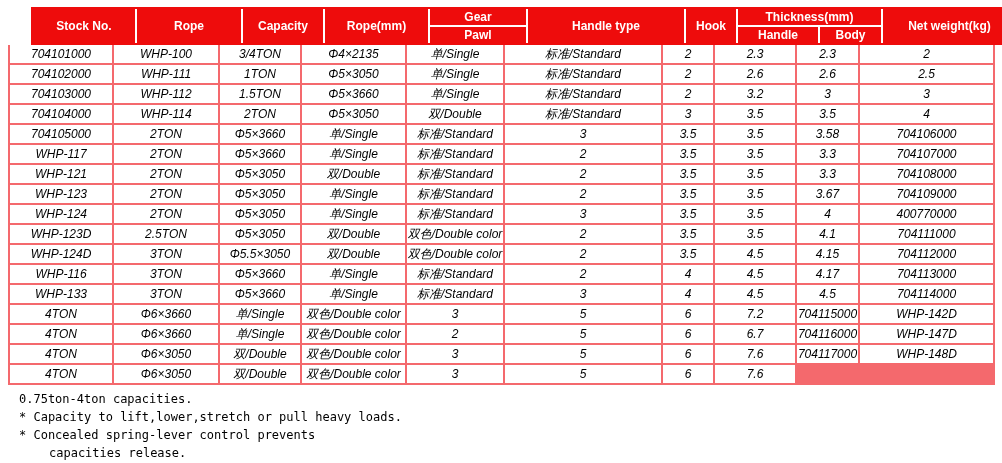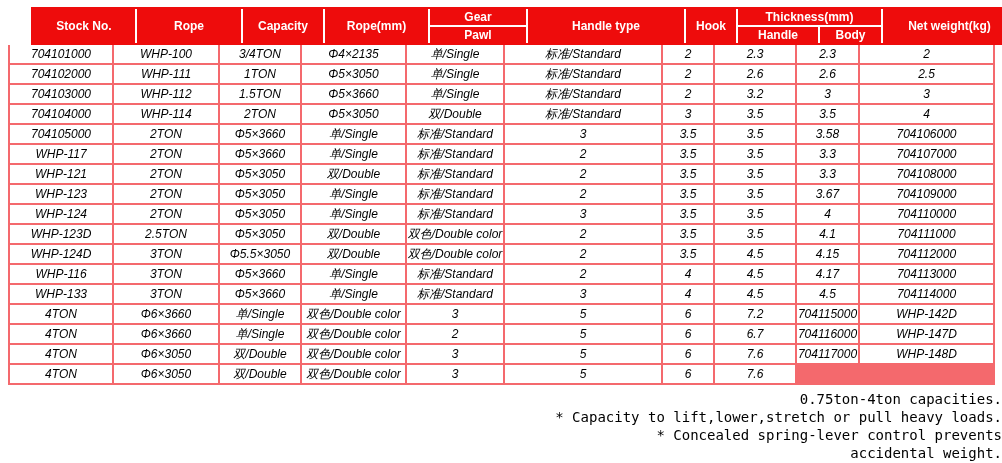--- a/index.html
+++ b/index.html
@@ -64,24 +64,23 @@
     font-size: 12px;
     display: flex;
     align-items: center;
     justify-content: center;
     white-space: nowrap;
     overflow: hidden;
   }
   .notes {
     margin: 5px 0 0 19px;
     font-family: "DejaVu Sans Mono", monospace;
-    font-size: 14px;
+    font-size: 12px;
     line-height: 18px;
     color: #000000;
-    text-align: right;
   }
   .notes .indent { padding-left: 30px; }
 </style>
 </head>
 <body>
 
 <div class="table-wrap">
   <div class="grid-cols thead">
     <div class="hcell h-c1">Stock No.</div>
     <div class="hcell h-c2">Rope</div>
@@ -179,21 +178,21 @@
       <div class="cell">704109000</div>
       <div class="cell">WHP-124</div>
       <div class="cell">2TON</div>
       <div class="cell">Φ5×3050</div>
       <div class="cell">单/Single</div>
       <div class="cell">标准/Standard</div>
       <div class="cell">3</div>
       <div class="cell">3.5</div>
       <div class="cell">3.5</div>
       <div class="cell">4</div>
-      <div class="cell">704110000</div>
+      <div class="cell">400770000</div>
       <div class="cell">WHP-123D</div>
       <div class="cell">2.5TON</div>
       <div class="cell">Φ5×3050</div>
       <div class="cell">双/Double</div>
       <div class="cell">双色/Double color</div>
       <div class="cell">2</div>
       <div class="cell">3.5</div>
       <div class="cell">3.5</div>
       <div class="cell">4.1</div>
       <div class="cell">704111000</div>
@@ -265,14 +264,14 @@
       <div class="cell">5</div>
       <div class="cell">6</div>
       <div class="cell">7.6</div>
     </div>
 </div>
 
 <div class="notes">
   <div>0.75ton-4ton capacities.</div>
   <div>* Capacity to lift,lower,stretch or pull heavy loads.</div>
   <div>* Concealed spring-lever control prevents</div>
-  <div class="indent">accidental weight.</div>
+  <div class="indent">capacities release.</div>
 </div>
 
 </body></html>

